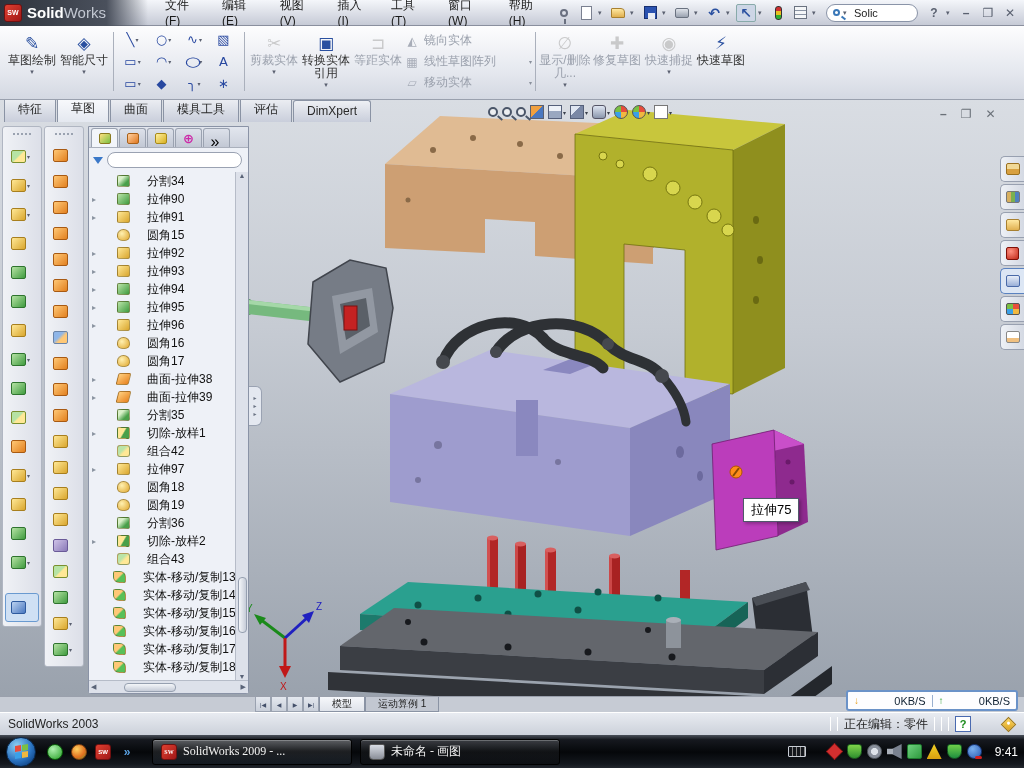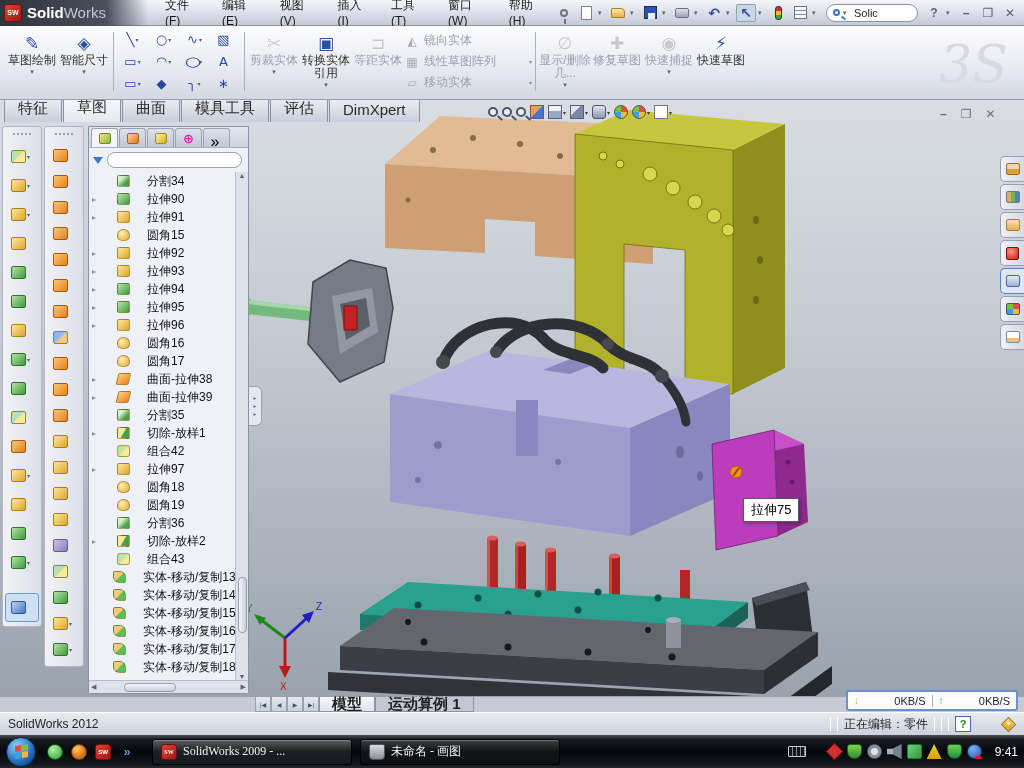--- a/index.html
+++ b/index.html
@@ -56,21 +56,21 @@
   .stackrow .slabel { font-size:12px; color:#9ba1ad; flex:1; white-space:nowrap; }
   .stackrow .rcaret { font-size:6px; color:#8a909c; }
   .stackrow:not(.has-caret) .rcaret { visibility:hidden; }
   .watermark { position:absolute; right:16px; top:8px; font-family:"DejaVu Serif",serif; font-style:italic; font-size:52px; color:#d7dae2; pointer-events:none; }
 
   
   .main { position:relative; height:596px; background:linear-gradient(180deg,#d9dde3 0%,#c6cbd3 38%,#9aa2ad 100%); overflow:hidden; }
   .model-svg { position:absolute; left:88px; top:0; }
 
   .tabstrip { position:absolute; left:4px; top:0; display:flex; align-items:flex-end; height:22px; z-index:5; }
-  .ctab { font-size:15px; color:#2a2a2a; padding:3px 13px 4px; background:linear-gradient(#eef0f4,#c9cedb); border:1px solid #8a93a4; border-bottom:none; border-radius:3px 3px 0 0; margin-right:1px; }
+  .ctab { font-size:12px; color:#2a2a2a; padding:3px 13px 4px; background:linear-gradient(#eef0f4,#c9cedb); border:1px solid #8a93a4; border-bottom:none; border-radius:3px 3px 0 0; margin-right:1px; }
   .ctab.active { background:linear-gradient(#fafbfd,#e4e8f0); padding-bottom:5px; }
 
   .rail { position:absolute; top:26px; width:40px; background:linear-gradient(90deg,#f0f2f6,#dcdfe8); border:1px solid #b0b6c2; border-radius:3px; padding:6px 0 4px; display:flex; flex-direction:column; align-items:center; z-index:4; }
   .rail::before { content:""; width:18px; height:3px; border-top:2px dotted #9aa2b0; margin-bottom:4px; }
   .rail1 { left:2px; }
   .rail2 { left:44px; }
   .rbtn { width:34px; display:flex; align-items:center; justify-content:center; gap:1px; border-radius:3px; }
   .rail1 .rbtn { height:29px; }
   .rail2 .rbtn { height:26px; }
   .rbtn .ico { width:15px; height:13px; border-radius:2px; }
@@ -151,21 +151,21 @@
   .c-redball { background:radial-gradient(circle at 35% 30%,#ff9080,#c02818); border-radius:50%; border:1px solid #801008; width:13px!important; height:13px!important; }
   .c-palette { background:linear-gradient(180deg,#e8eef8,#9ab0d8); border:1px solid #4a6aa8; }
   .c-props { background:linear-gradient(180deg,#fff 60%,#f0c080 60%); border:1px solid #888; }
 
   
   .vp-tooltip { position:absolute; left:743px; top:398px; background:#fff; border:1px solid #50586a; padding:2px 7px; font-size:13px; color:#000; z-index:8; box-shadow:2px 2px 3px rgba(0,0,0,.25); }
 
   
   .doctabs { height:16px; background:#c6cbd4; border-top:1px solid #9aa0ac; display:flex; align-items:stretch; padding-left:255px; }
   .dnav { width:16px; display:flex; align-items:center; justify-content:center; font-size:6px; color:#44506a; background:linear-gradient(#e4e8ef,#c9cfda); border:1px solid #9aa2b0; border-top:none; }
-  .dtab { padding:0 12px; display:flex; align-items:center; font-size:15px; color:#222; background:#c2c7d1; border:1px solid #8a93a4; border-top:none;font-weight:bold; }
+  .dtab { padding:0 12px; display:flex; align-items:center; font-size:10px; color:#222; background:#c2c7d1; border:1px solid #8a93a4; border-top:none; }
   .dtab.active { background:linear-gradient(#f6f8fb,#dfe3ea); }
 
   
   .netwidget { position:absolute; left:846px; top:690px; width:172px; height:21px; background:#fdfdff; border:2px solid #6a92c8; border-radius:3px; display:flex; align-items:center; z-index:20; font-size:11px; color:#123; }
   .netcell { flex:1; display:flex; align-items:center; gap:4px; padding:0 6px; }
   .netcell + .netcell { border-left:1px solid #9ab0d0; }
   .arr-down { color:#e8a020; font-weight:bold; font-size:10px; }
   .arr-up { color:#2aa02a; font-weight:bold; font-size:10px; }
   .netval { margin-left:auto;text-align:center; }
 
@@ -394,21 +394,20 @@
           <span class="bicon ico ico-quick-snaps">◉</span>
           <span class="blabel">快速捕捉</span>
           <span class="bcaret">▾</span>
         </div>
         <div class="bigbtn">
           <span class="bicon ico ico-rapid-sketch">⚡</span>
           <span class="blabel">快速草图</span>
 
         </div>
       </div>
-    <div class="watermark">3S</div>
   </div>
 
   <div class="main">
 
     <svg class="model-svg" width="936" height="596" viewBox="0 0 936 596">
 
       <g>
         <ellipse cx="161" cy="207" rx="4" ry="8" fill="#5a9a62"></ellipse>
         <polygon points="160,200 230,208 230,222 160,214" fill="#76b97e"></polygon>
         <polygon points="160,200 230,208 230,212 160,204" fill="#a5d8a8"></polygon>
@@ -985,21 +984,21 @@
         <span class="arr-down">↓</span>
         <span class="netval">0KB/S</span>
       </span>
     <span class="netcell">
         <span class="arr-up">↑</span>
         <span class="netval">0KB/S</span>
       </span>
   </div>
 
   <div class="statusbar">
-    <span>SolidWorks 2012</span>
+    <span>SolidWorks 2003</span>
     <div class="sb-right">
       <span class="sbsep"></span>
         <span class="sbsep"></span>
       <span>正在编辑：零件</span>
       <span class="sbsep"></span>
         <span class="sbsep"></span>
         <span class="sbsep"></span>
       <span class="helpbox">?</span>
       <span class="tagicon"></span>
     </div>

